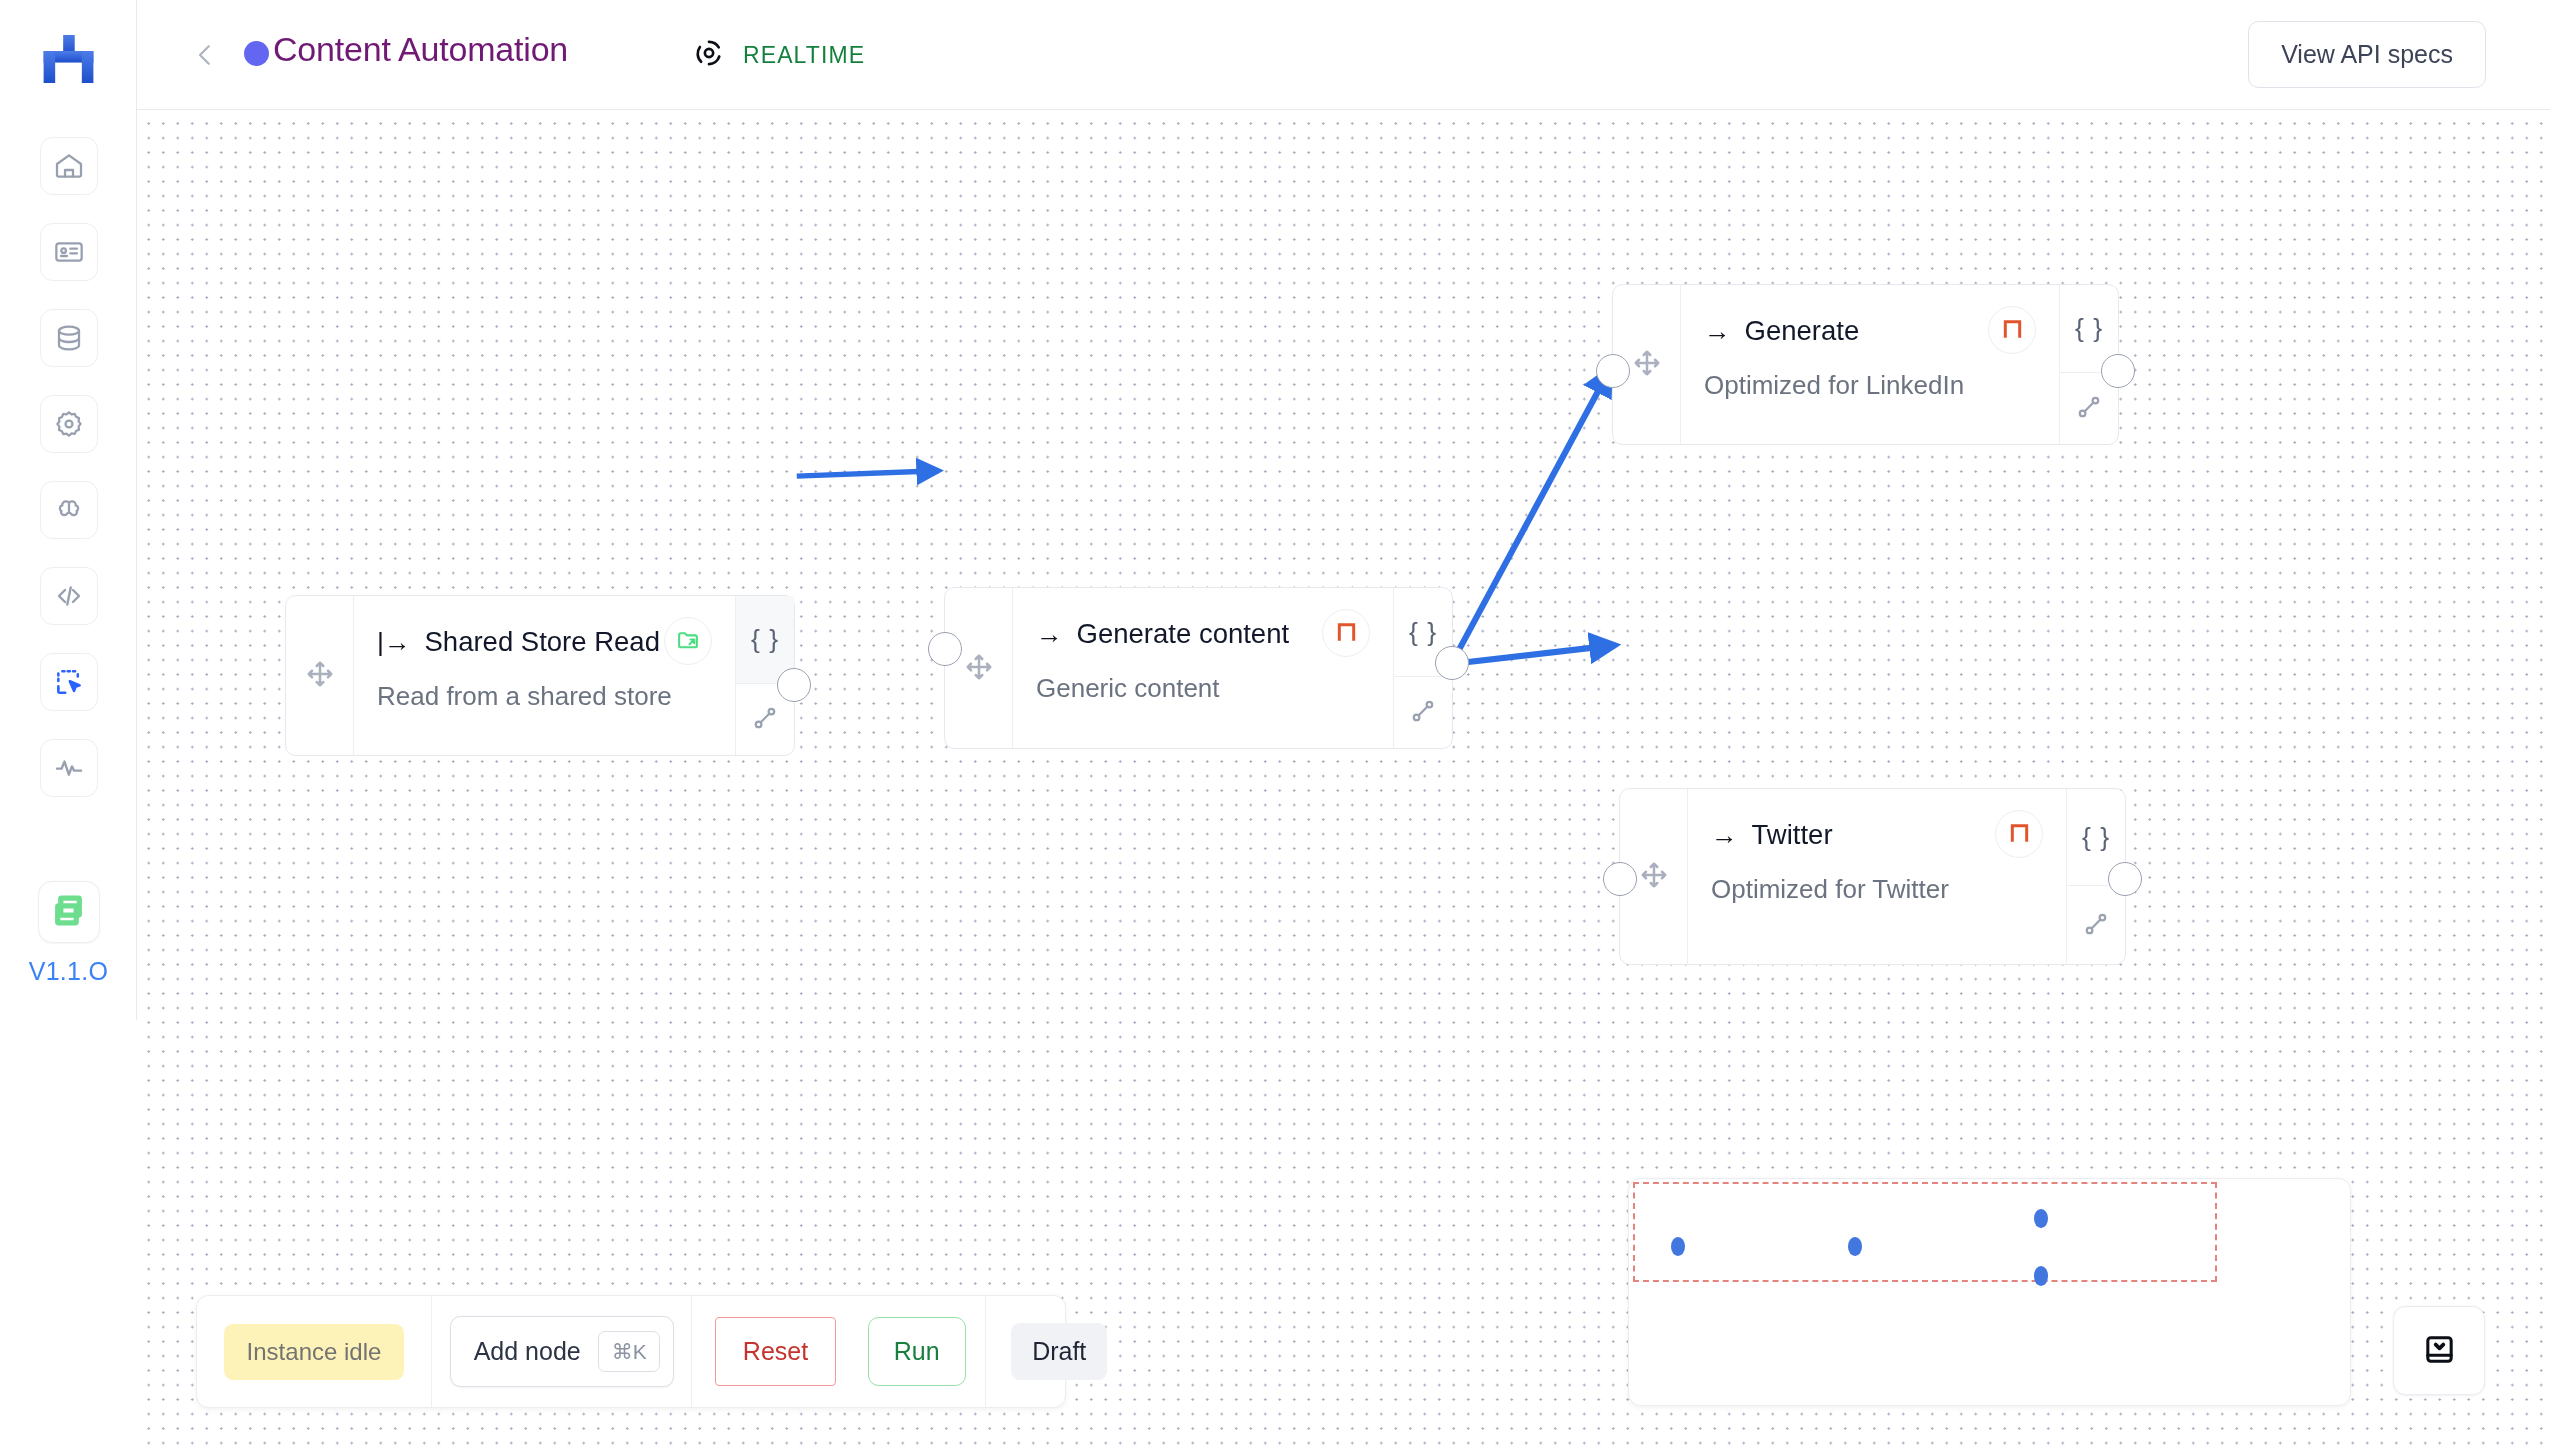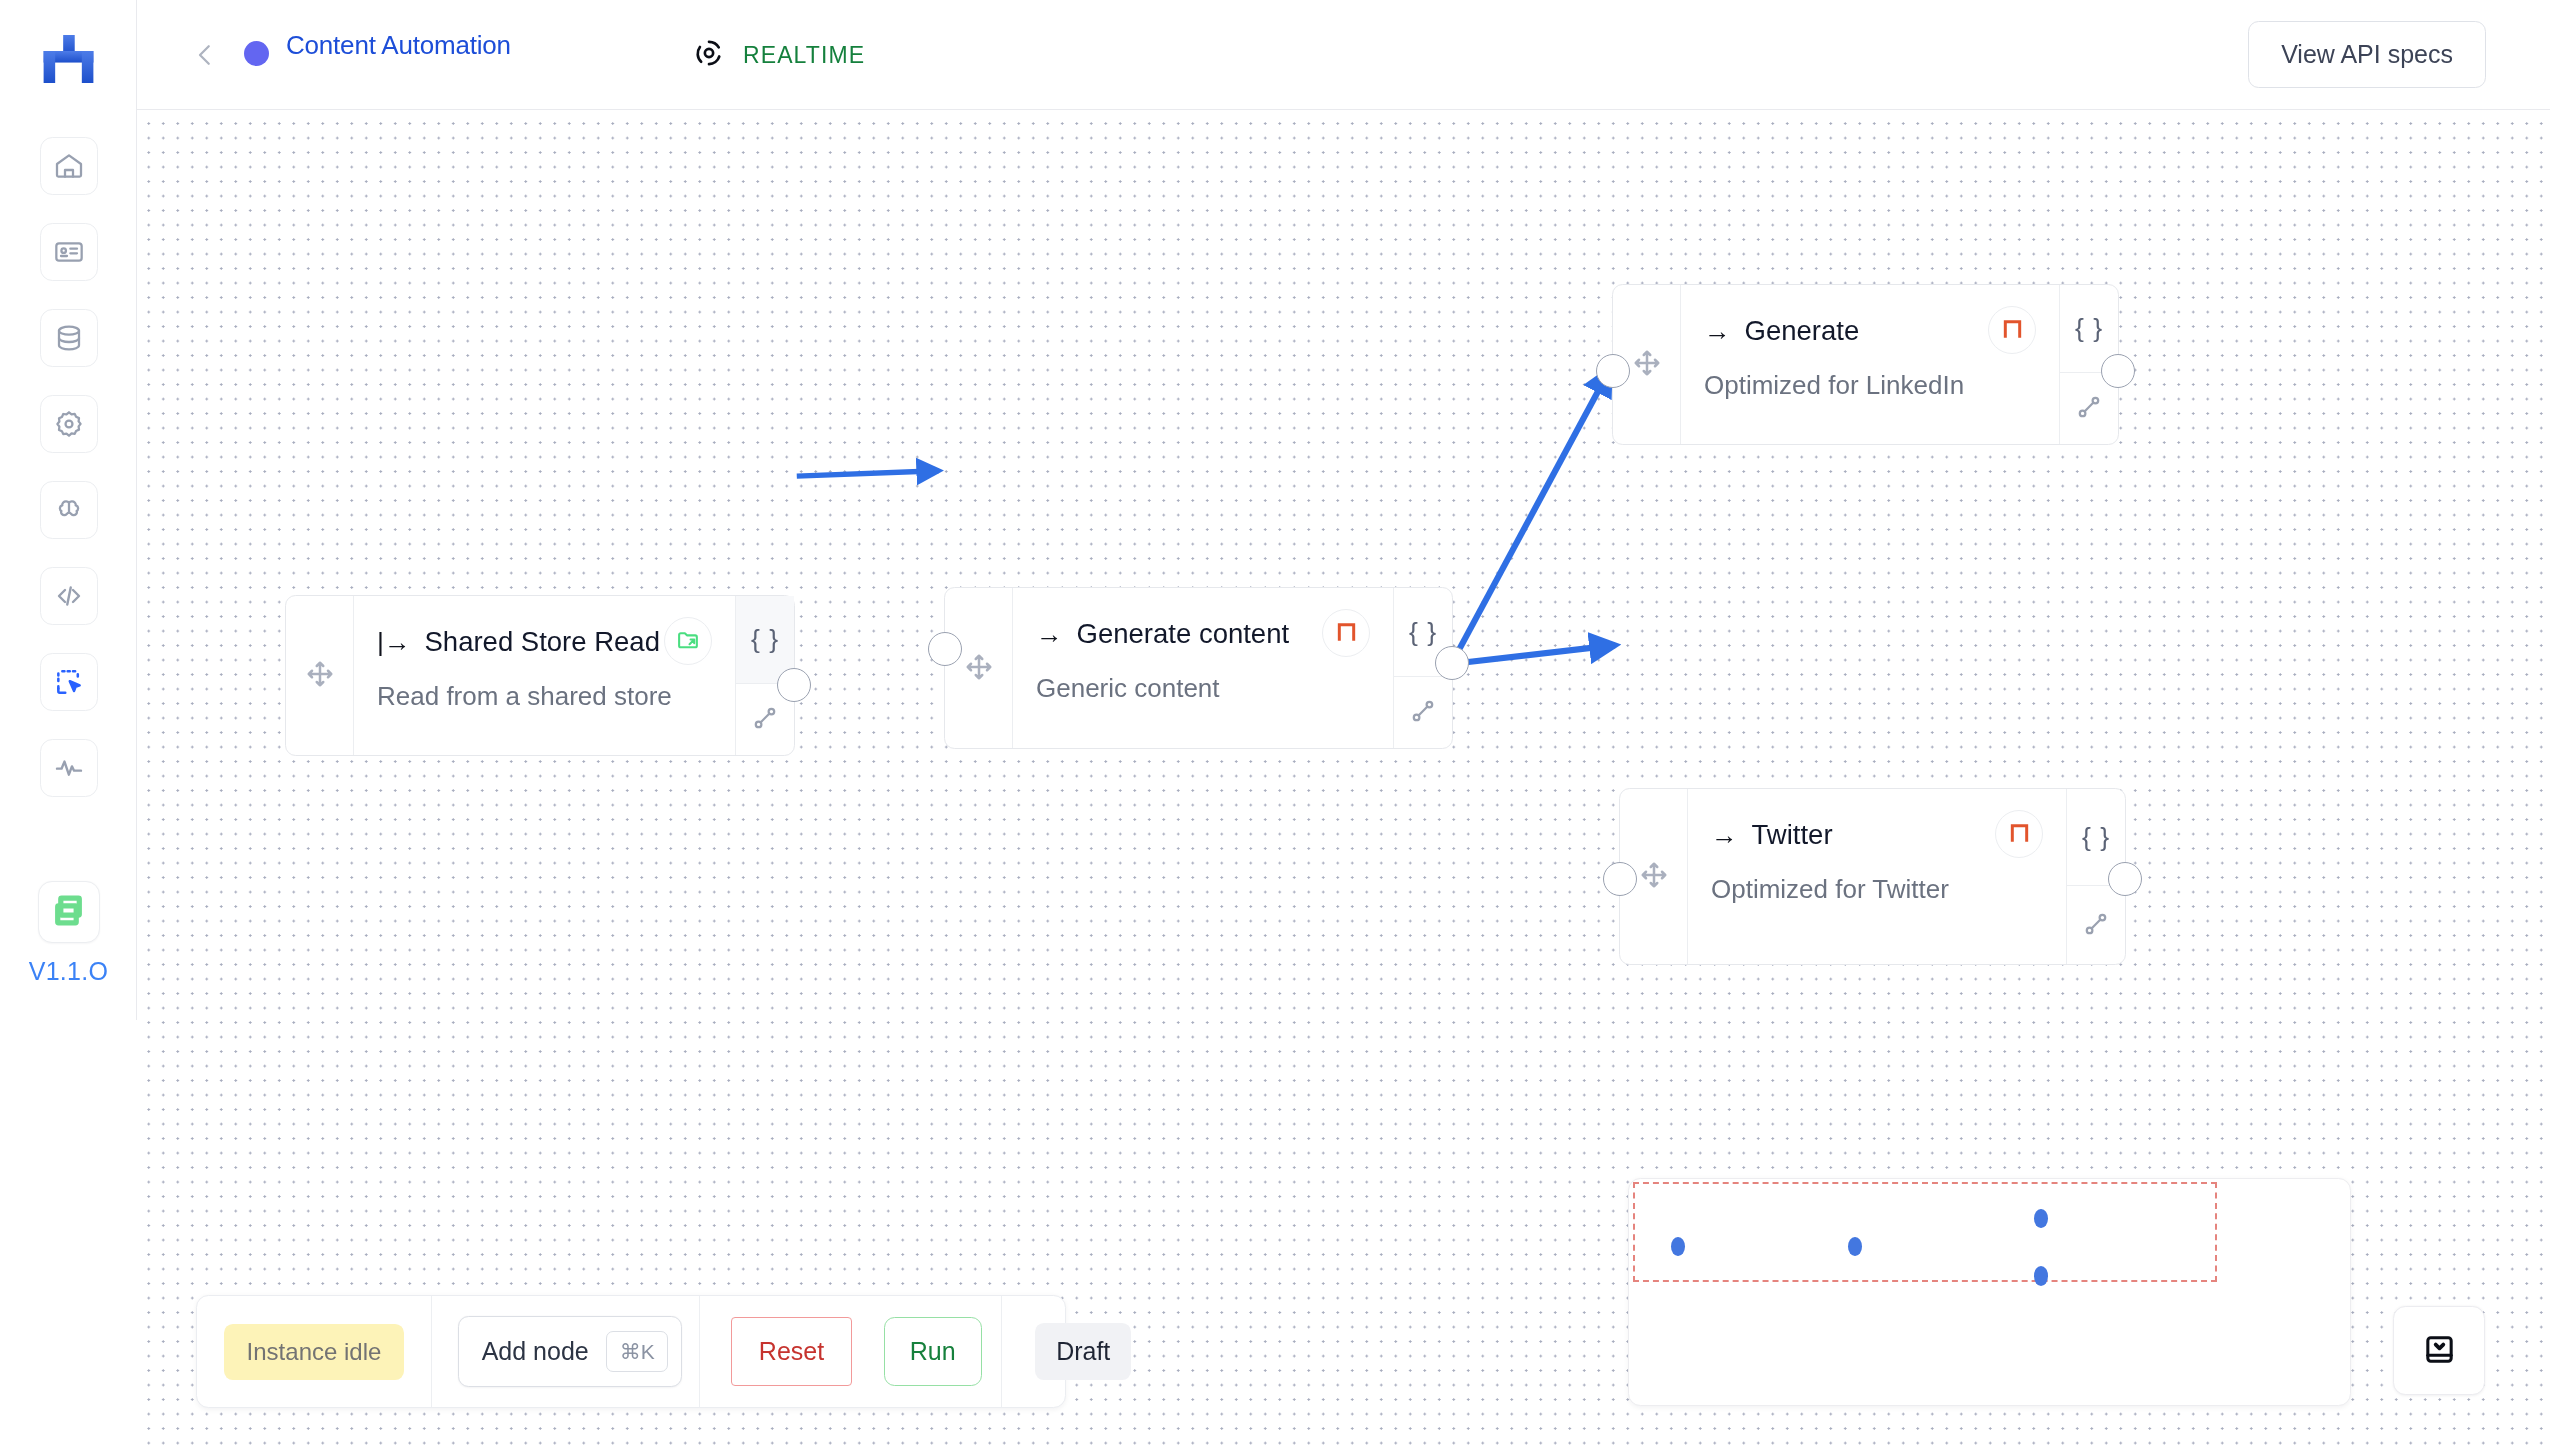--- a/index.html
+++ b/index.html
@@ -47,21 +47,21 @@
     background:#fff;border-bottom:0.9px solid #e9eaee;box-sizing:border-box;
   }
   .back-chevron{
     position:absolute;left:53px;top:39px;width:30px;height:32px;cursor:pointer;
   }
   .status-dot{
     position:absolute;left:107px;top:41px;width:25px;height:25px;border-radius:50%;
     background:#6366f1;
   }
   .page-title{
-    position:absolute;left:149px;top:30px;font-size:26px;color:#1d4ed8;
+    position:absolute;left:136px;top:30px;font-size:34px;color:#701a75;
     letter-spacing:-0.2px;white-space:nowrap;
   }
   .realtime-icon{position:absolute;left:556px;top:37px;width:32px;height:32px;}
   .realtime-label{
     position:absolute;left:606px;top:42px;font-size:23px;color:#15803d;
     letter-spacing:1.1px;
   }
   .api-btn{
     position:absolute;right:64px;top:21px;height:67px;padding:0 32px;
     border:0.9px solid #dfe2e8;border-radius:10.6px;background:#fff;
@@ -116,21 +116,21 @@
   }
 
   
   .toolbar{
     position:absolute;left:196px;top:1295px;width:870px;height:113px;
     background:#fff;border:0.9px solid #ebedf1;border-radius:12.4px;
     box-shadow:0 1.8px 5.3px rgba(16,24,40,.05);
     display:flex;align-items:center;box-sizing:border-box;
   }
   .tb-seg{height:100%;display:flex;align-items:center;box-sizing:border-box;}
-  .tb-seg + .tb-seg{border-left:0.9px solid #edeff2;padding-left:8px;}
+  .tb-seg + .tb-seg{border-left:0.9px solid #edeff2;}
   .pill-idle{
     margin:0 26.6px;padding:14px 23px;border-radius:8.9px;background:#fdf3b8;
     color:#737373;font-size:24px;white-space:nowrap;
   }
   .btn-addnode{
     margin:0 17.7px;height:71px;border:0.9px solid #dcdfe5;border-radius:10.6px;background:#fff;
     display:flex;align-items:center;padding:0 0 0 23px;box-sizing:border-box;
     box-shadow:0 0.9px 1.8px rgba(16,24,40,.05);
   }
   .btn-addnode .lbl{font-size:25px;color:#2c3444;white-space:nowrap;}

